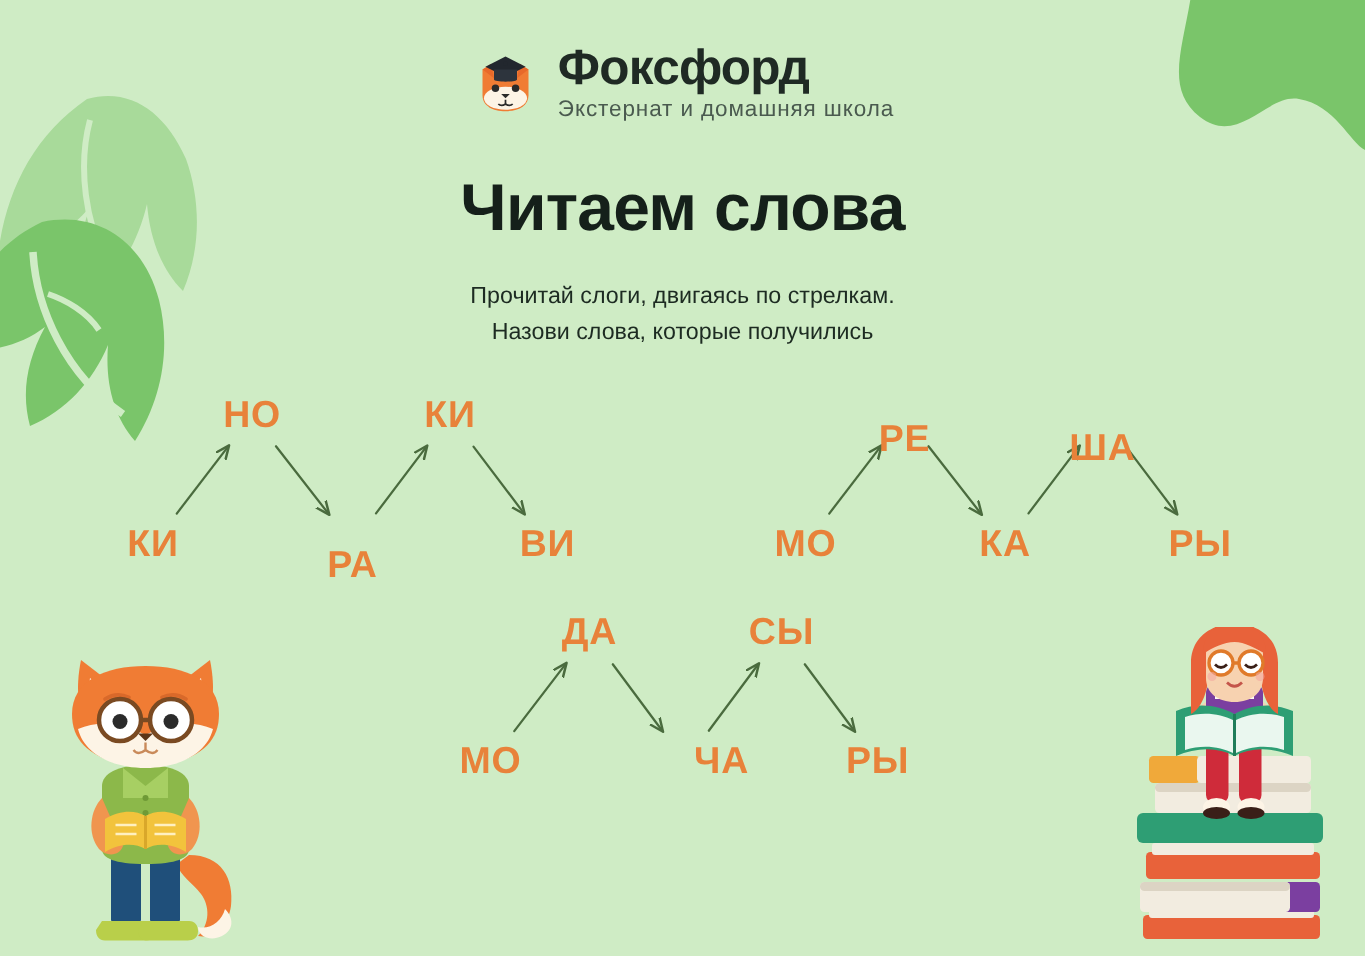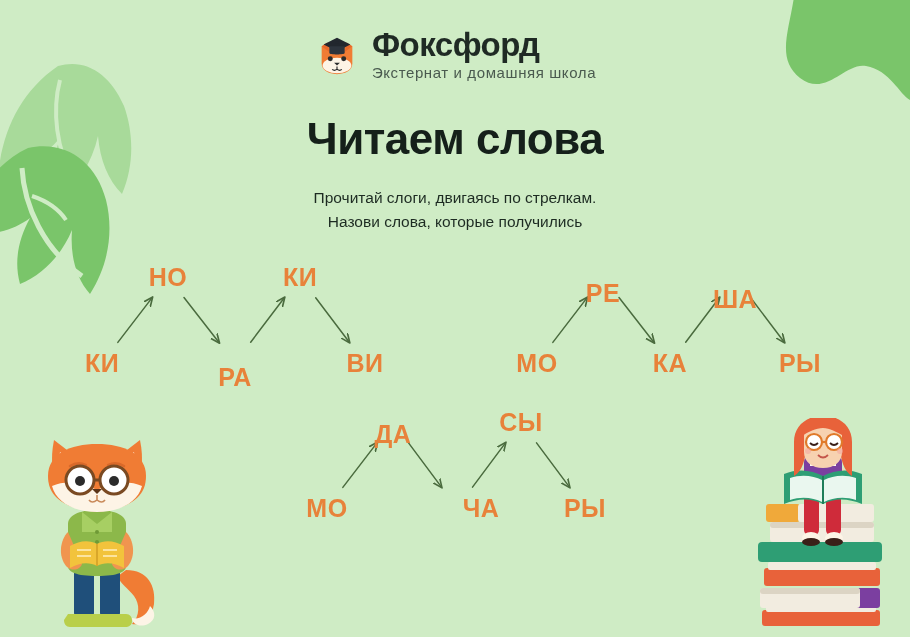--- a/index.html
+++ b/index.html
@@ -214,21 +214,21 @@
           <marker id="ah-2" markerWidth="7" markerHeight="7" refX="5.4" refY="3" orient="auto" markerUnits="strokeWidth">
             <path d="M0,0.4 L6,3 L0,5.6" fill="none" stroke="#4a6b3e" stroke-width="1.1" stroke-linecap="round" stroke-linejoin="round"></path>
           </marker>
         </defs>
         <line x1="57.82928841361531" y1="87.37395752165278" x2="92.17071158638468" y2="42.62604247834722" stroke="#4a6b3e" stroke-width="1.5" stroke-linecap="round" marker-end="url(#ah-2)"></line>
         <line x1="123.52228000232532" y1="42.85806375312464" x2="156.47771999767468" y2="87.14193624687536" stroke="#4a6b3e" stroke-width="1.5" stroke-linecap="round" marker-end="url(#ah-2)"></line>
         <line x1="187.52228000232532" y1="87.14193624687536" x2="220.47771999767468" y2="42.85806375312464" stroke="#4a6b3e" stroke-width="1.5" stroke-linecap="round" marker-end="url(#ah-2)"></line>
         <line x1="251.52228000232532" y1="42.85806375312464" x2="284.4777199976747" y2="87.14193624687536" stroke="#4a6b3e" stroke-width="1.5" stroke-linecap="round" marker-end="url(#ah-2)"></line>
       </svg>
       <div class="syllable" style="left: 42px; top: 108px;">МО</div>
-      <div class="syllable" style="left: 108px; top: 34px;">ДА</div>
+      <div class="syllable" style="left: 108px; top: 22px;">ДА</div>
       <div class="syllable" style="left: 172px; top: 108px; margin-left: 24px;">ЧА</div>
       <div class="syllable" style="left: 236px; top: 22px;">СЫ</div>
       <div class="syllable" style="left: 300px; top: 108px;">РЫ</div>
     </div>
 
   <div class="illus" style="left:22px; top:420px; width:150px; height:215px;">
     <svg viewBox="0 0 150 215" width="150" height="215">
 
       <path d="M104 150 C126 150 134 166 132 184 C130 198 120 206 110 204
                C118 196 118 184 112 176 C106 168 98 164 96 156 Z" fill="#f07c34"></path>

